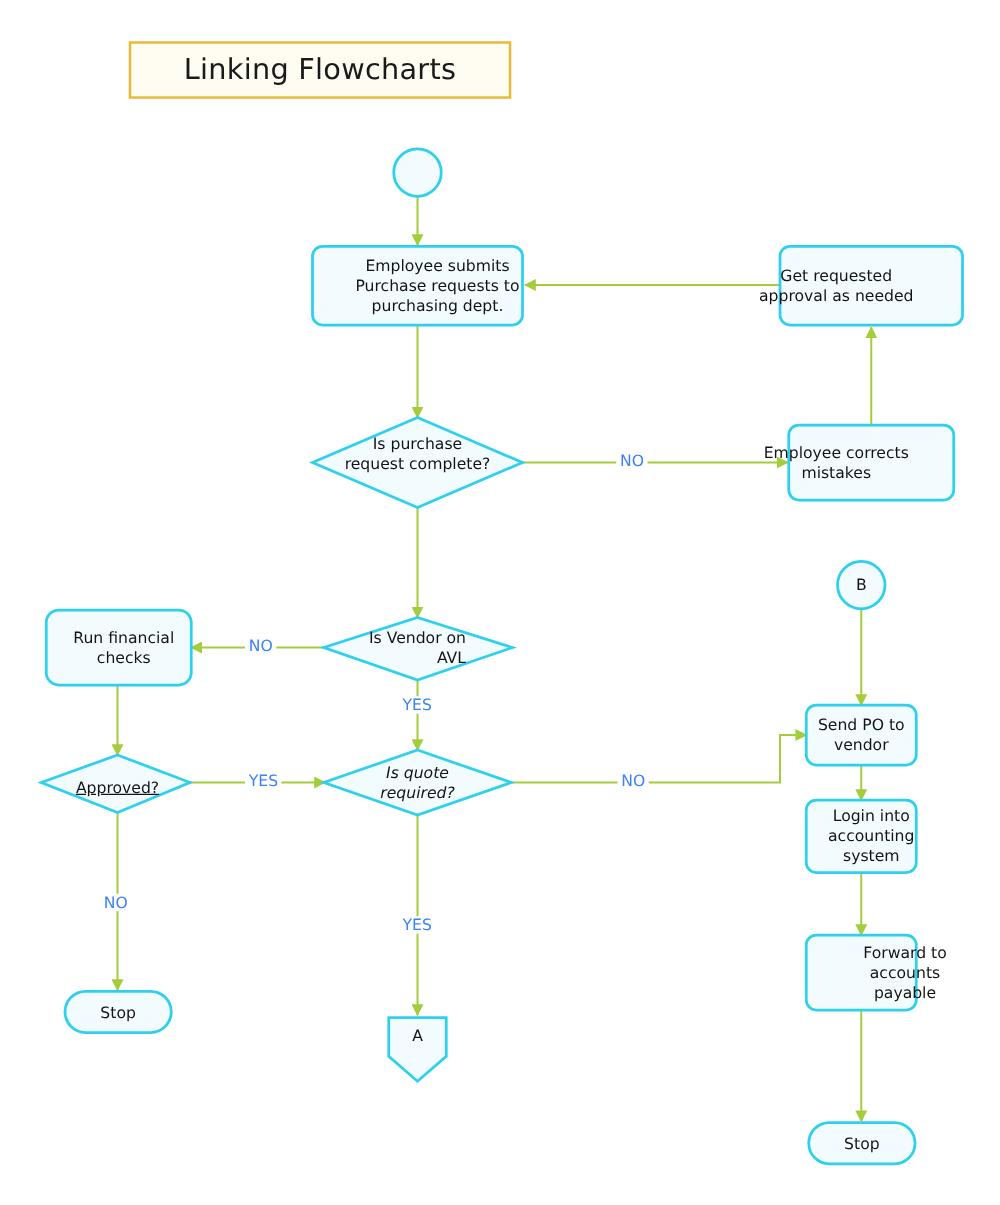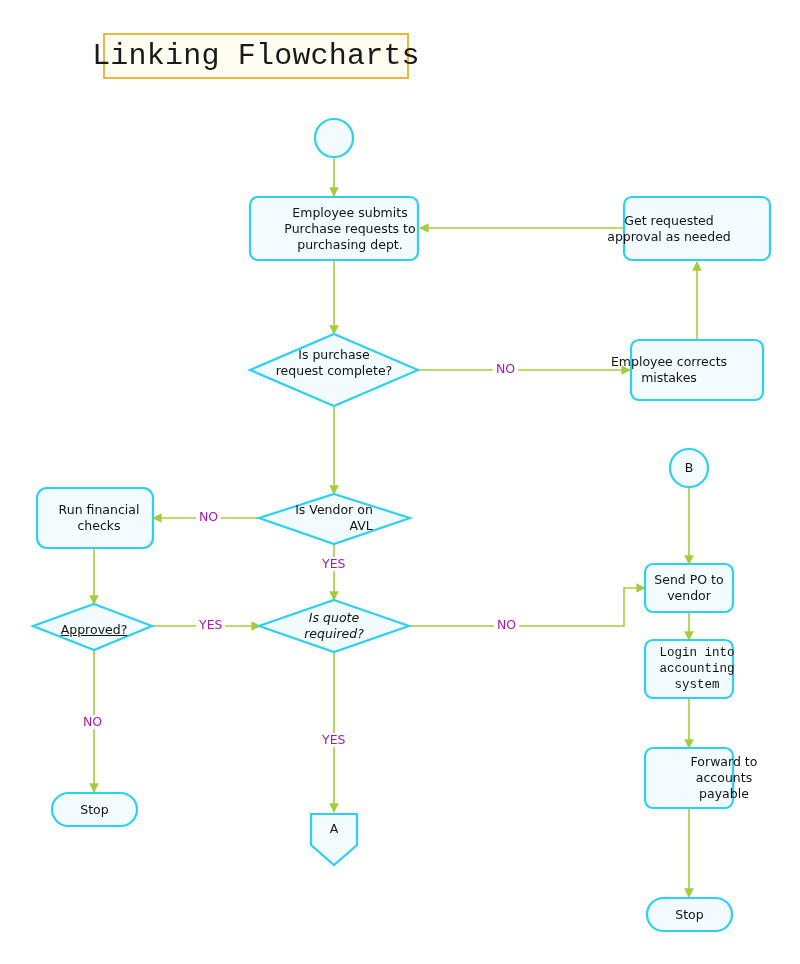--- a/index.html
+++ b/index.html
@@ -35,42 +35,41 @@
     width: 306px;
     height: 46px;
     background: #fffdf2;
     border: 2px solid #e8b93a;
     box-sizing: border-box;
     display: flex;
     align-items: center;
     justify-content: center;
   }
   #title-box .title-text {
-    font-size: 30px;
+    font-size: 23px;
     color: #1a1a1a;
     letter-spacing: 0.2px;
     white-space: nowrap;
-    font-family: Liberation Mono, monospace;
   }
   
   .node-label {
     position: absolute;
     display: flex;
     align-items: center;
     justify-content: center;
     text-align: center;
     color: #141414;
     font-size: 12.5px;
     line-height: 16px;
     pointer-events: none;
     white-space: pre-line;
   }
   .edge-label {
     position: absolute;
-    color: #a21caf;
+    color: #3b82f6;
     font-size: 12.5px;
     line-height: 14px;
     text-align: center;
     background: #ffffff;
     padding: 0 3px;
     pointer-events: none;
     white-space: nowrap;
   }
   .conn-label {
     font-size: 12.5px;
@@ -191,21 +190,21 @@
 
   <div class="node-label" style="left:52px; top:793px; width:85px; height:33px;">Stop</div>
 
   <div class="node-label conn-label" style="left:311px; top:815px; width:46px; height:28px;">A</div>
 
   <div class="node-label conn-label" style="left:670px; top:454px; width:38px; height:28px;">B</div>
 
   <div class="node-label" style="left:645px; top:564px; width:88px; height:48px;">Send PO to
 vendor</div>
 
-  <div class="node-label" style="left:645px; top:640px; width:104px; height:58px;font-family:Liberation Mono, monospace;">Login into
+  <div class="node-label" style="left:645px; top:640px; width:104px; height:58px;">Login into
 accounting
 system</div>
 
   <div class="node-label" style="left:645px; top:748px; width:88px; height:60px;margin-left:35px;">Forward to
 accounts
 payable</div>
 
   <div class="node-label" style="left:647px; top:898px; width:85px; height:33px;">Stop</div>
 
   <div class="edge-label" style="left:493px; top:362px;">NO</div>

